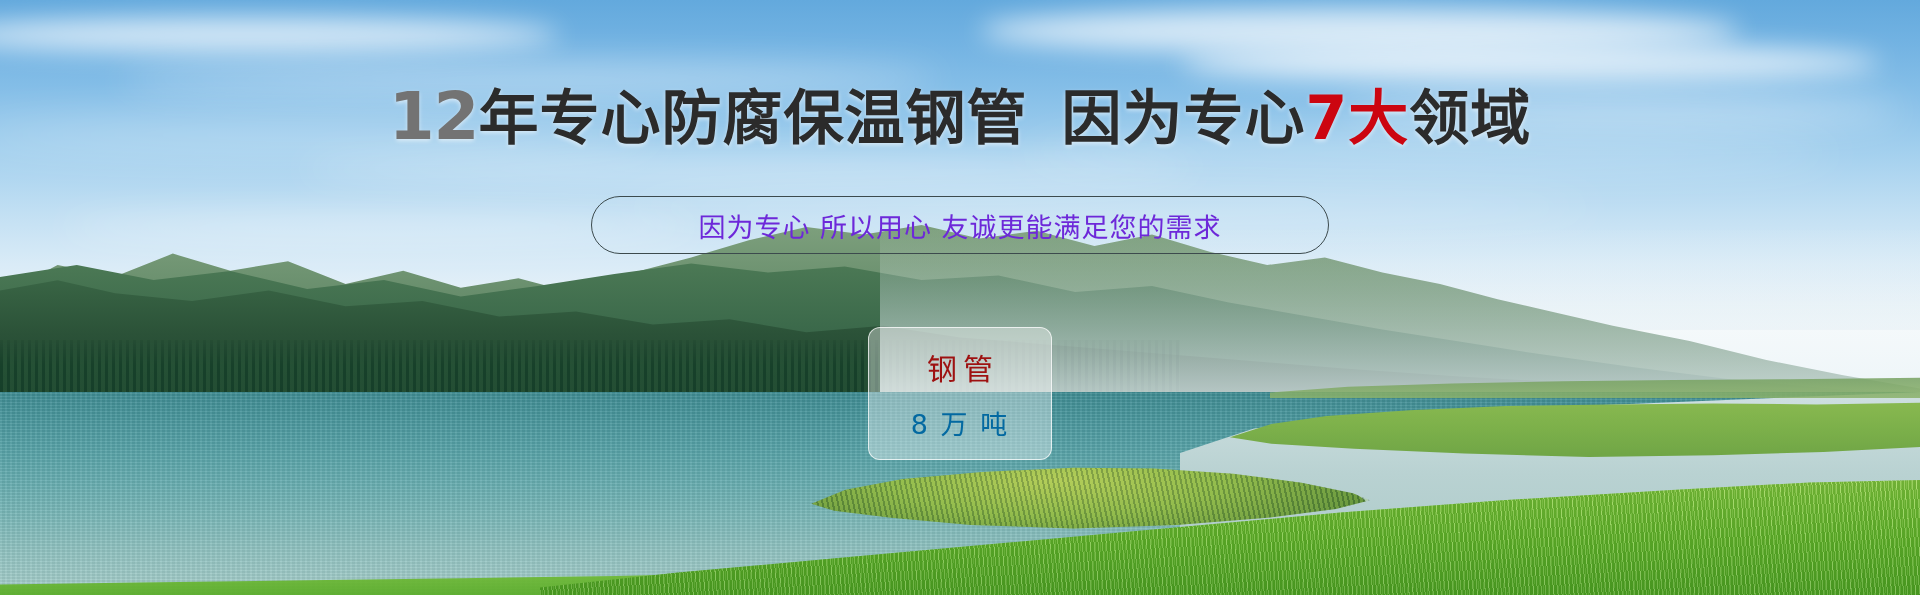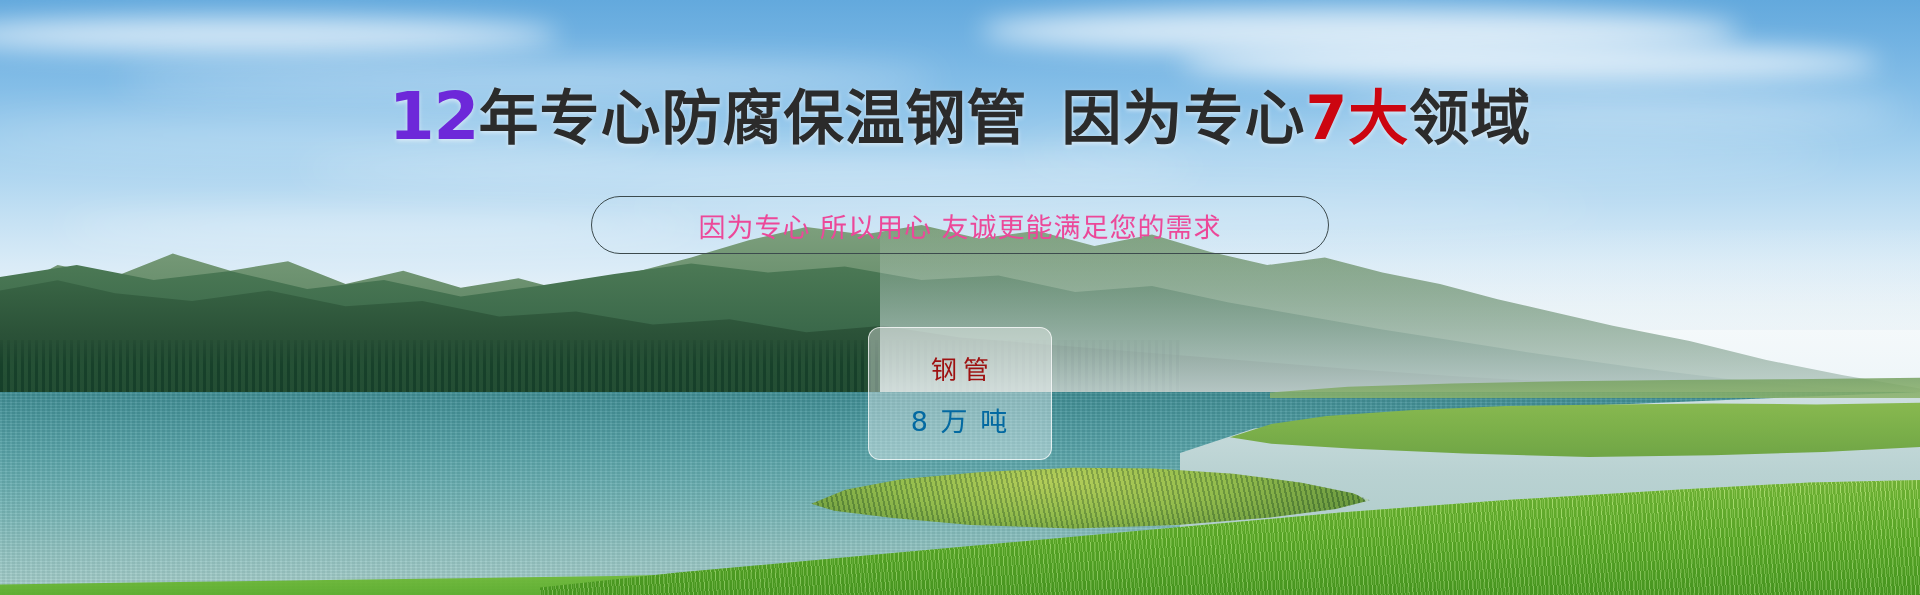--- a/index.html
+++ b/index.html
@@ -185,21 +185,21 @@
     white-space:nowrap;
     font-size:60px;
     font-weight:bold;
     line-height:1;
     letter-spacing:1px;
     color:#2b2b2b;
     text-shadow:0 2px 4px rgba(255,255,255,.55);
     font-family:"DejaVu Sans","Liberation Sans",sans-serif;
   }
   .headline .num{
-    color:#6d28d9;
+    color:#737373;
     font-size:66px;
     letter-spacing:-1px;
   }
   .headline .accent{ color:#cc0510; }
   .headline .gap{ display:inline-block; width:34px; }
 
   .subtitle-pill{
     position:absolute;
     left:50%;
     transform:translateX(-50%);
@@ -207,21 +207,21 @@
     width:738px;
     height:58px;
     border:1.5px solid #3c4a4d;
     border-radius:29px;
     display:flex;
     align-items:center;
     justify-content:center;
   }
   .subtitle-text{
     font-size:27px;
-    color:#ec4899;
+    color:#6d28d9;
     letter-spacing:1px;
     white-space:nowrap;
     font-family:"DejaVu Sans","Liberation Sans",sans-serif;
   }
 
   .stats{
     position:absolute;
     left:50%;
     transform:translateX(-50%);
     top:327px;
@@ -234,21 +234,21 @@
     border-radius:12px;
     border:1px solid rgba(255,255,255,.72);
     background:rgba(255,255,255,.38);
     display:flex;
     flex-direction:column;
     align-items:center;
     justify-content:center;
     gap:14px;
   }
   .stat-label{
-    font-size:26px;
+    font-size:30px;
     color:#9e1111;
     letter-spacing:6px;
     text-indent:6px;
     font-family:"DejaVu Sans","Liberation Sans",sans-serif;
   }
   .stat-value{
     font-size:27px;
     color:#0369a1;
     letter-spacing:2px;
     white-space:nowrap;

